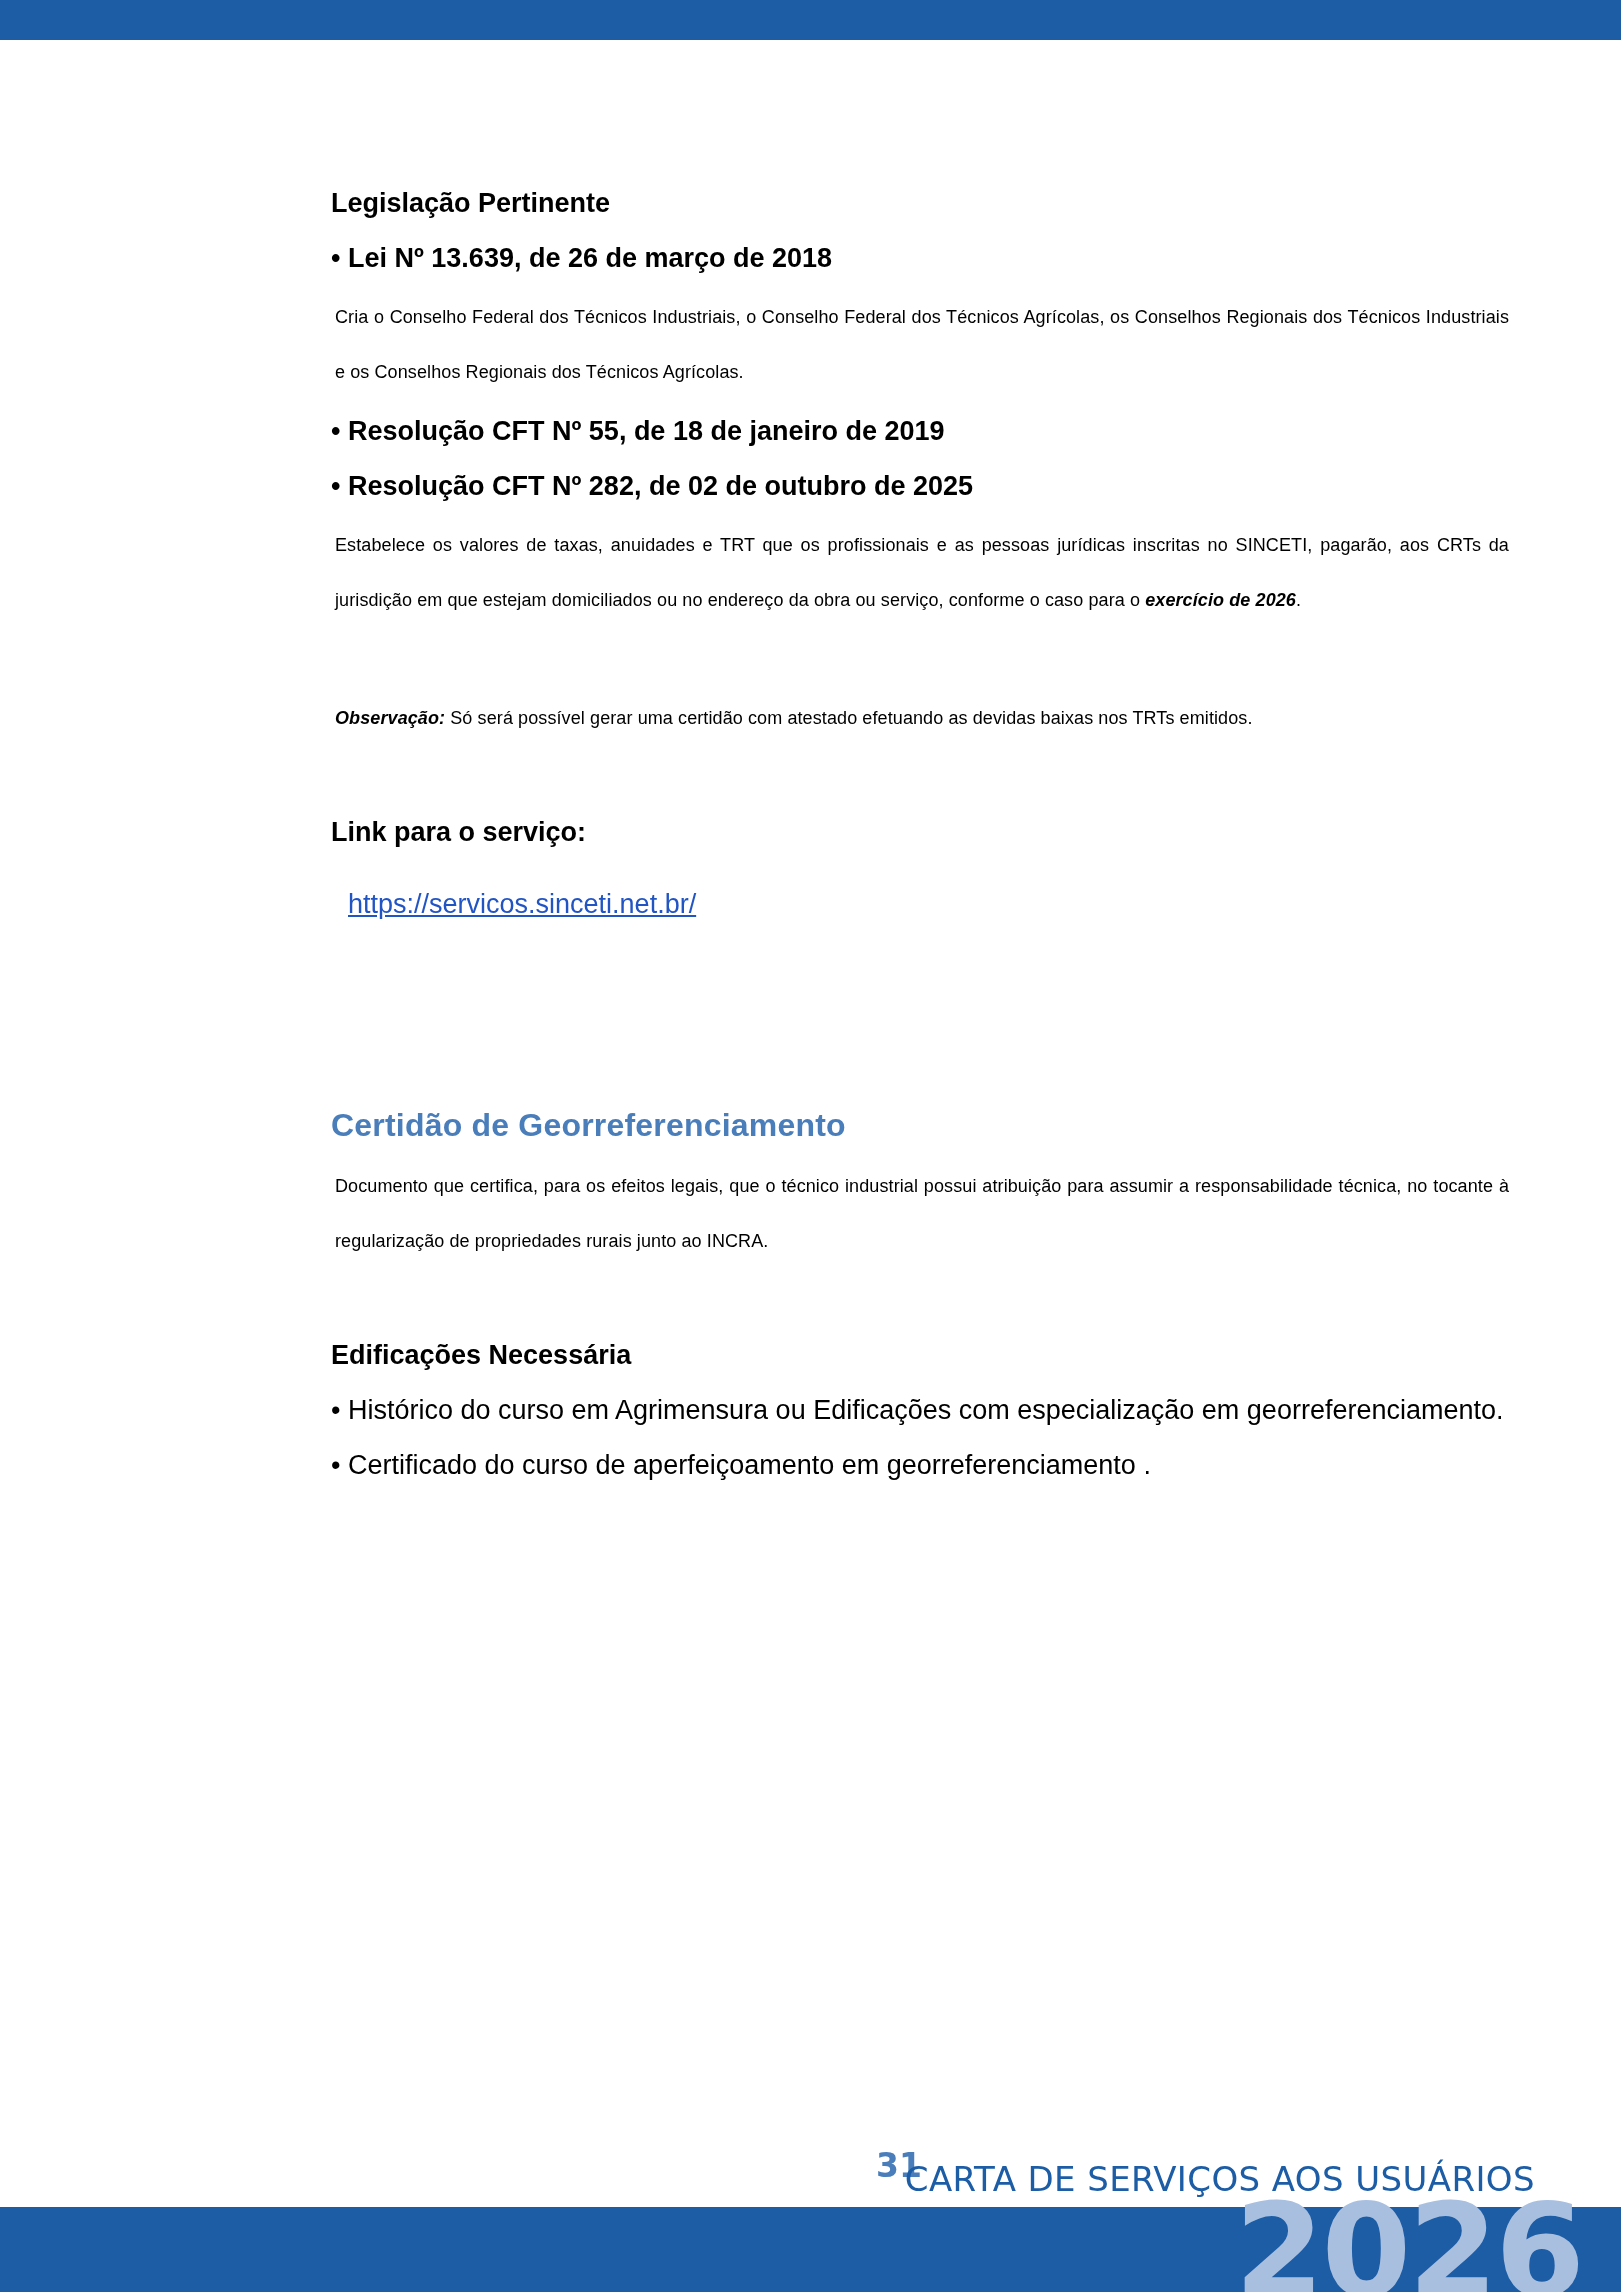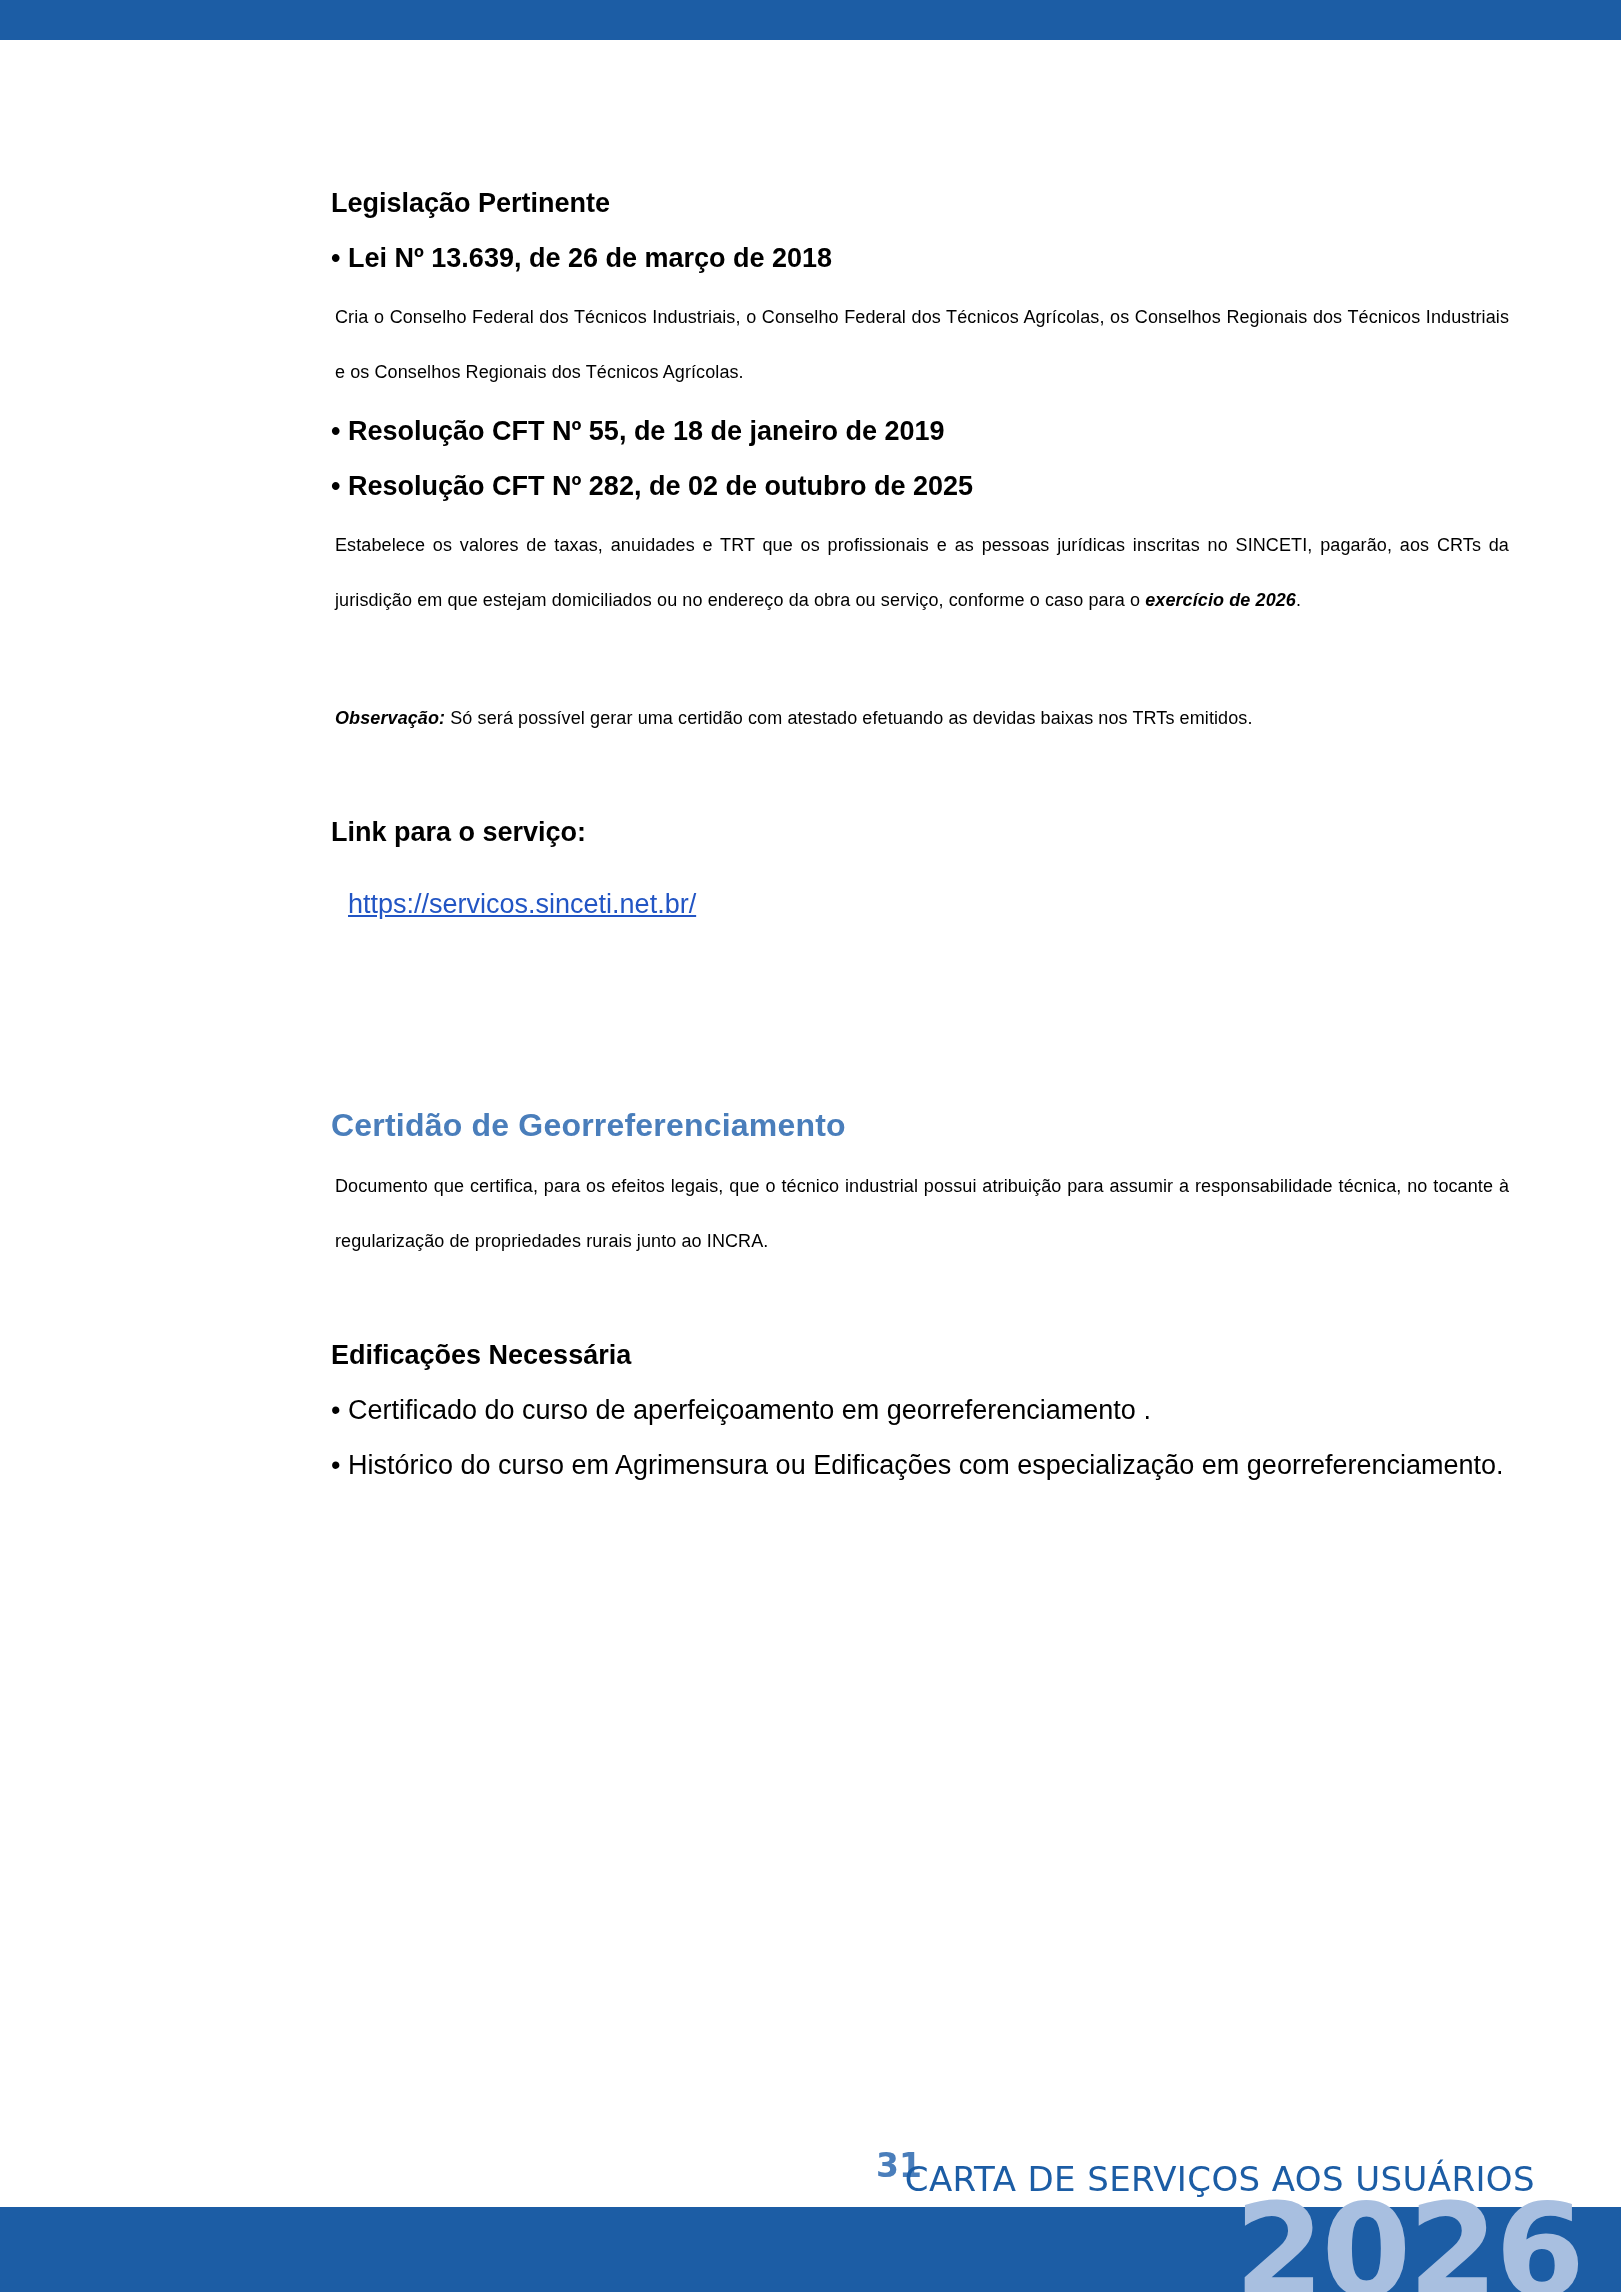--- a/index.html
+++ b/index.html
@@ -148,22 +148,22 @@
   <p class="blk"><a class="link" href="#">https://servicos.sinceti.net.br/</a></p>
 
   <div class="spacer-150"></div>
 
   <h2 class="hd-blue">Certidão de Georreferenciamento</h2>
   <p class="body-text">Documento que certifica, para os efeitos legais, que o técnico industrial possui atribuição para assumir a responsabilidade técnica, no tocante à regularização de propriedades rurais junto ao INCRA.</p>
 
   <div class="spacer-56"></div>
 
   <h3 class="hd">Edificações Necessária</h3>
+  <p class="bullet-line">•  Histórico do curso em Agrimensura ou Edificações com especialização em georreferenciamento.</p>
   <p class="bullet-line nojust">•    Certificado do curso de aperfeiçoamento em georreferenciamento .</p>
-  <p class="bullet-line">•  Histórico do curso em Agrimensura ou Edificações com especialização em georreferenciamento.</p>
 
 </div>
 
 <div class="footer-bar"></div>
 <div class="footer-pageno">31</div>
 <div class="footer-title">CARTA DE SERVIÇOS AOS USUÁRIOS</div>
 <div class="footer-year">2026</div>
 
 
 </body></html>

